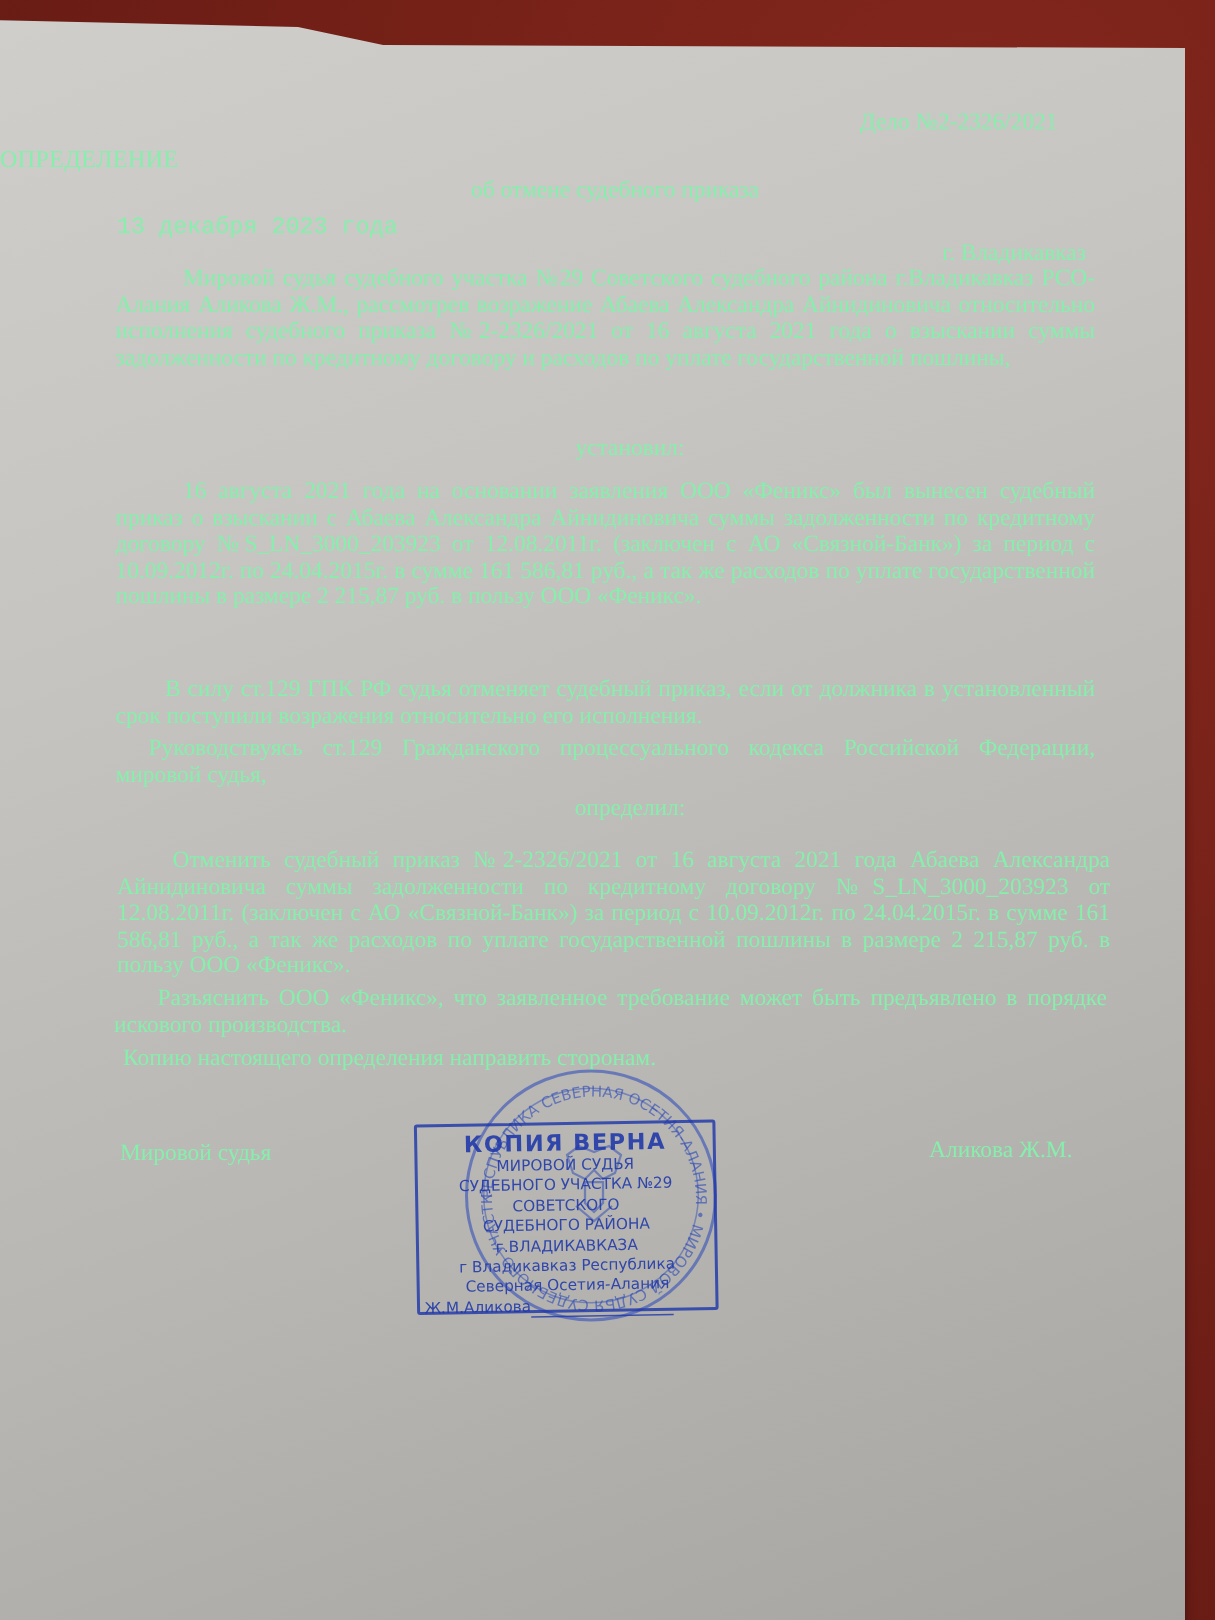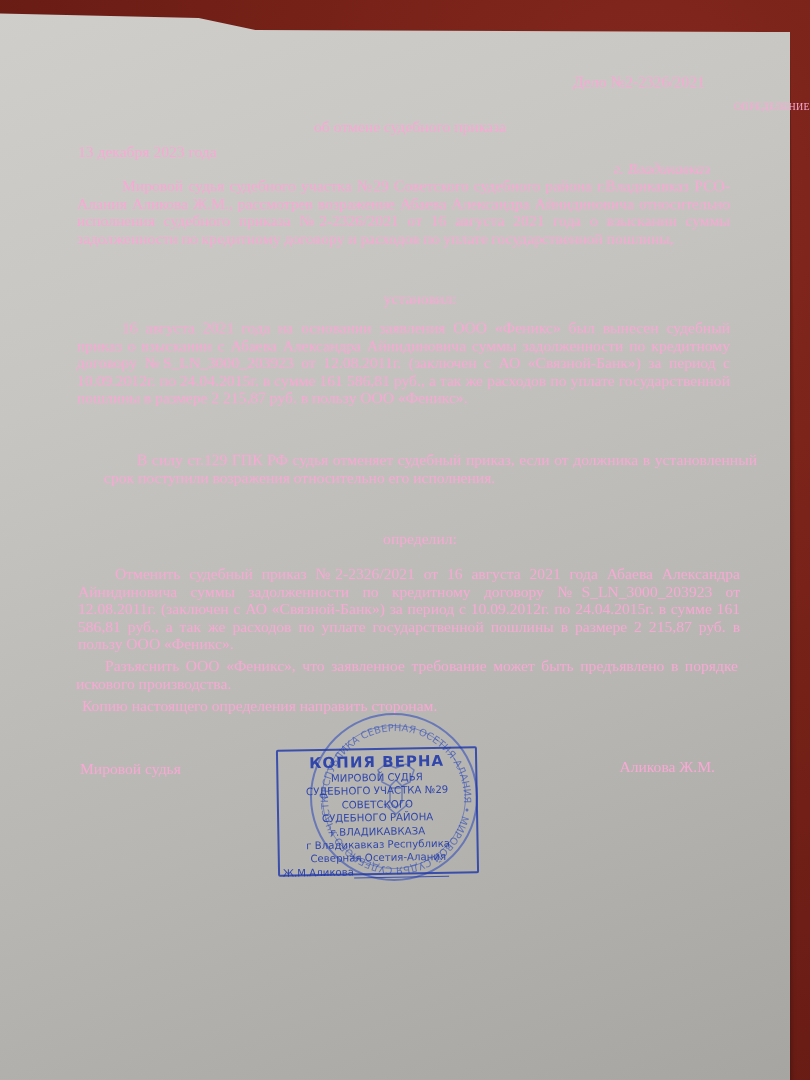--- a/index.html
+++ b/index.html
@@ -28,57 +28,57 @@
       background: linear-gradient(160deg, #cfcecb 0%, #c6c5c1 30%, #b7b6b2 65%, #a5a4a0 100%);
       clip-path: polygon(0 1px, 27% 6px, 34% 18px, 100% 20px, 101.5% 100%, 0 100%);
       box-shadow: 0 0 6px rgba(0,0,0,0.4);
     }
     .content {
       position: absolute;
       left: 0;
       top: 0;
       width: 810px;
       height: 1080px;
-      color: #f9a8d4;
+      color: #86efac;
       font-size: 15.6px;
       line-height: 17.6px;
     }
     .case-no {
       position: absolute;
       right: 105px;
       top: 73px;
       font-size: 15.6px;
     }
     .title {
       position: absolute;
       left: 0;
       width: 810px;
       top: 98px;
-      text-align: right;
-      font-size: 10px;
+      text-align: left;
+      font-size: 16px;
       letter-spacing: 0.3px;
     }
     .subtitle {
       position: absolute;
       left: 0;
       width: 820px;
       top: 118px;
       text-align: center;
       font-size: 15.6px;
     }
     .date {
       position: absolute;
       left: 78px;
       top: 143px;
+      font-family: Liberation Mono, monospace;
     }
     .city {
       position: absolute;
-      right: 100px;
+      right: 86px;
       top: 160px;
-      font-style: italic;
     }
     .para {
       position: absolute;
       left: 77px;
       width: 653px;
       text-align: justify;
       text-align-last: left;
     }
     .para .indent { display: inline-block; width: 45px; }
     .heading {
@@ -176,21 +176,22 @@
   <div class="title">ОПРЕДЕЛЕНИЕ</div>
   <div class="subtitle">об отмене судебного приказа</div>
   <div class="date">13 декабря 2023 года</div>
   <div class="city">г. Владикавказ</div>
 
   <div class="para" style="top:177px;"><span class="indent"></span><span>Мировой судья судебного участка №29 Советского судебного района г.Владикавказ РСО-Алания Аликова Ж.М., рассмотрев возражение Абаева Александра Айнидиновича относительно исполнения судебного приказа №2-2326/2021 от 16 августа 2021 года о взыскании суммы задолженности по кредитному договору и расходов по уплате государственной пошлины,</span></div>
 
   <div class="heading" style="top:290px;">установил:</div>
 
   <div class="para" style="top:319px;"><span class="indent"></span><span>16 августа 2021  года на основании заявления ООО «Феникс» был вынесен судебный приказ о взыскании с Абаева Александра Айнидиновича суммы задолженности по кредитному договору №S_LN_3000_203923 от 12.08.2011г. (заключен с АО «Связной-Банк») за период с 10.09.2012г. по 24.04.2015г. в сумме 161 586,81 руб., а так же расходов по уплате государственной пошлины в размере 2 215,87 руб. в пользу ООО «Феникс».</span></div>
-  <div class="para" style="top:451px;margin-left:27px;"><span class="indent" style="width:33px"></span><span>В силу ст.129 ГПК РФ судья отменяет судебный приказ, если от должника в установленный срок поступили возражения относительно его исполнения.</span></div>
+  <div class="para" style="top:451px;"><span class="indent" style="width:33px"></span><span>В силу ст.129 ГПК РФ судья отменяет судебный приказ, если от должника в установленный срок поступили возражения относительно его исполнения.</span></div>
+  <div class="para" style="top:490px;"><span class="indent" style="width:22px"></span><span>Руководствуясь ст.129 Гражданского процессуального кодекса Российской Федерации, мировой судья,</span></div>
 
   <div class="heading" style="top:530px;">определил:</div>
 
   <div class="para" style="top:565px;left:78px;width:662px;"><span class="indent" style="width:37px"></span><span>Отменить судебный приказ №2-2326/2021 от  16 августа 2021 года Абаева Александра Айнидиновича суммы задолженности по кредитному договору №S_LN_3000_203923 от 12.08.2011г. (заключен с АО «Связной-Банк») за период с 10.09.2012г. по 24.04.2015г. в сумме 161 586,81 руб., а так же расходов по уплате государственной пошлины в размере 2 215,87 руб. в пользу ООО «Феникс».</span></div>
   <div class="para" style="top:697px;left:76px;width:662px;"><span class="indent" style="width:6px"></span><span>Копию настоящего определения направить сторонам.</span></div>
   <div class="para" style="top:657px;left:76px;width:662px;"><span class="indent" style="width:29px"></span><span>Разъяснить ООО «Феникс», что заявленное требование может быть предъявлено в порядке искового производства.</span></div>
 
   <div class="sig-left">Мировой судья</div>
   <div class="sig-right">Аликова Ж.М.</div>
 </div>

